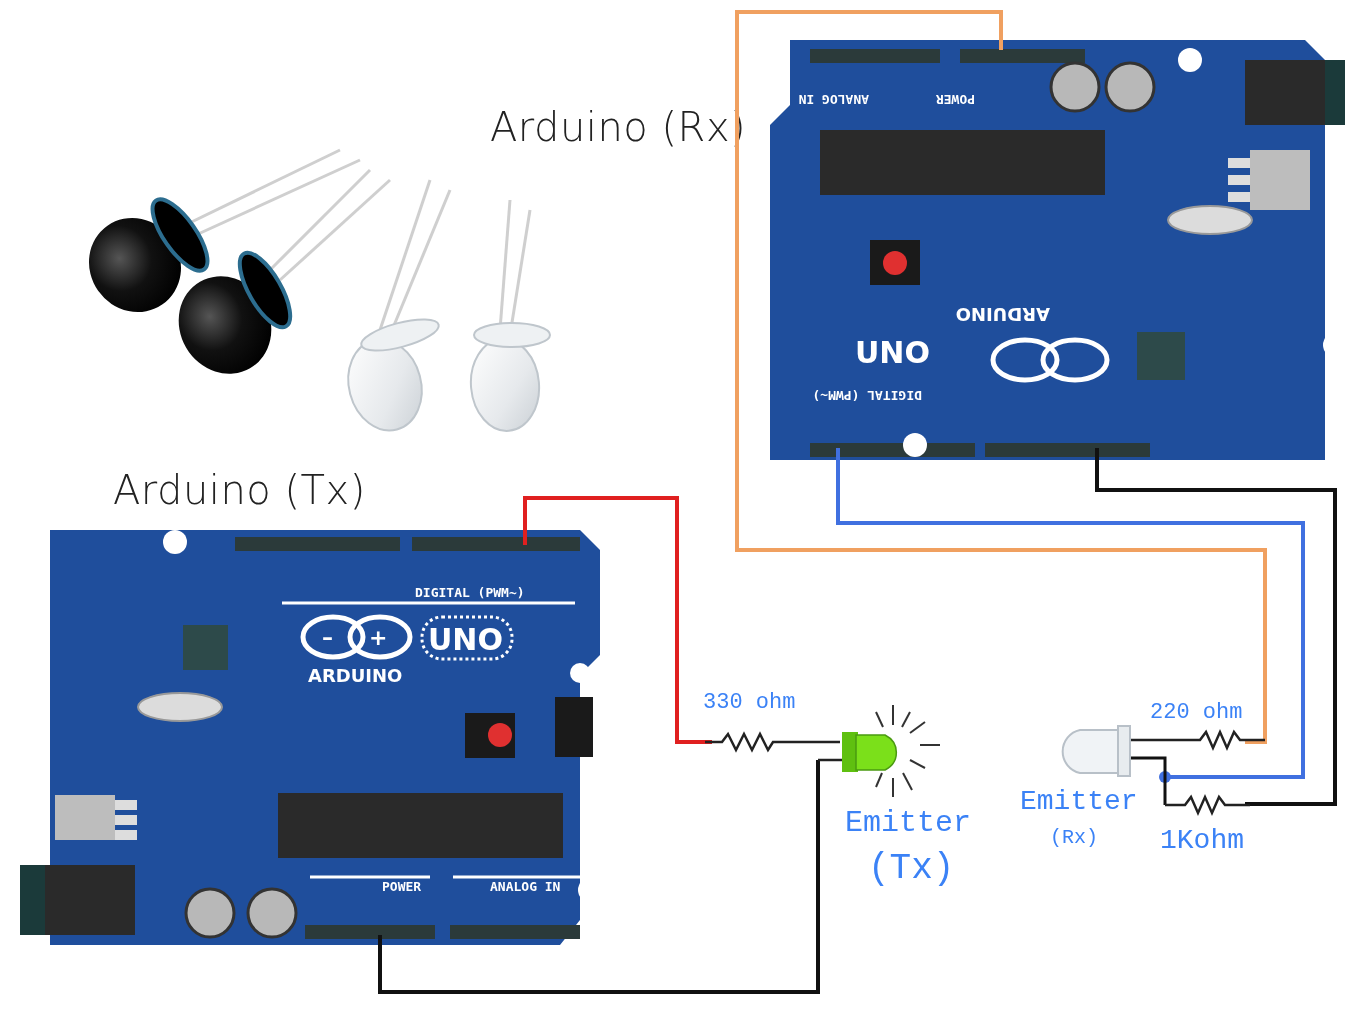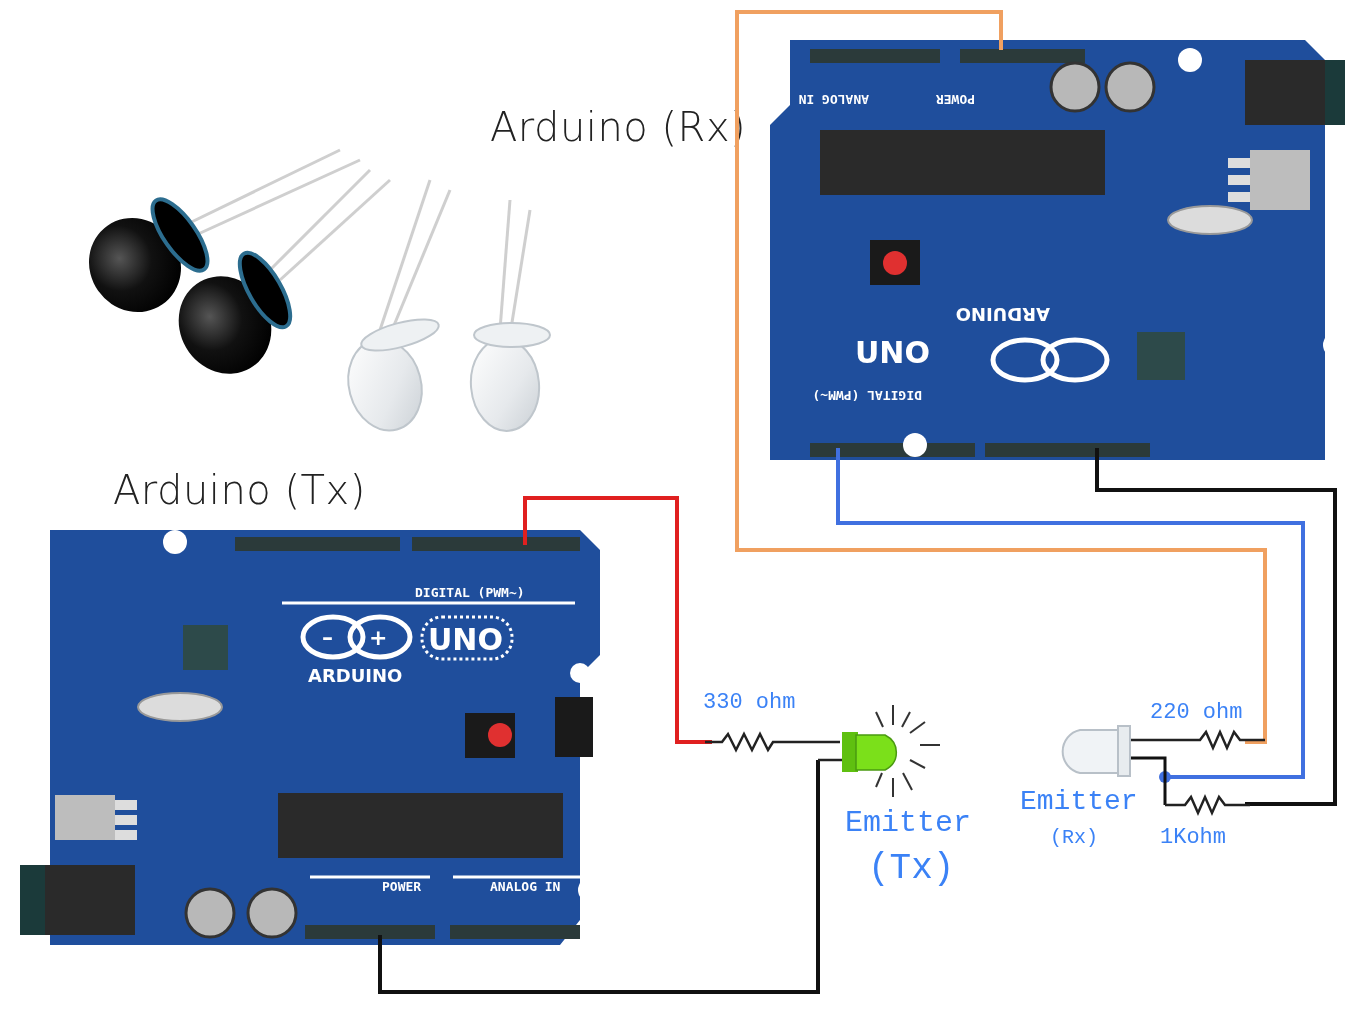--- a/index.html
+++ b/index.html
@@ -175,18 +175,18 @@
     </g>
 
     <g>
       <path d="M1120 730 H1080 A22 22 0 0 0 1080 773 H1120 Z" fill="#f0f3f6" stroke="#b8c0c8" stroke-width="2"></path>
       <rect x="1118" y="726" width="12" height="50" fill="#e8ecef" stroke="#b8c0c8" stroke-width="2"></rect>
     </g>
   </svg>
 
   <div class="lbl" style="left:703px;top:690px;font-size:22px;">330 ohm</div>
   <div class="lbl" style="left:1150px;top:700px;font-size:22px;">220 ohm</div>
-  <div class="lbl" style="left:1160px;top:825px;font-size:22px;">1Kohm</div>
+  <div class="lbl" style="left:1160px;top:825px;font-size:28px;">1Kohm</div>
   <div class="lbl" style="left:845px;top:806px;font-size:30px;">Emitter</div>
   <div class="lbl" style="left:868px;top:848px;font-size:36px;">(Tx)</div>
   <div class="lbl" style="left:1020px;top:786px;font-size:28px;">Emitter</div>
   <div class="lbl" style="left:1050px;top:826px;font-size:20px;">(Rx)</div>
 </div>
 
 </body></html>

